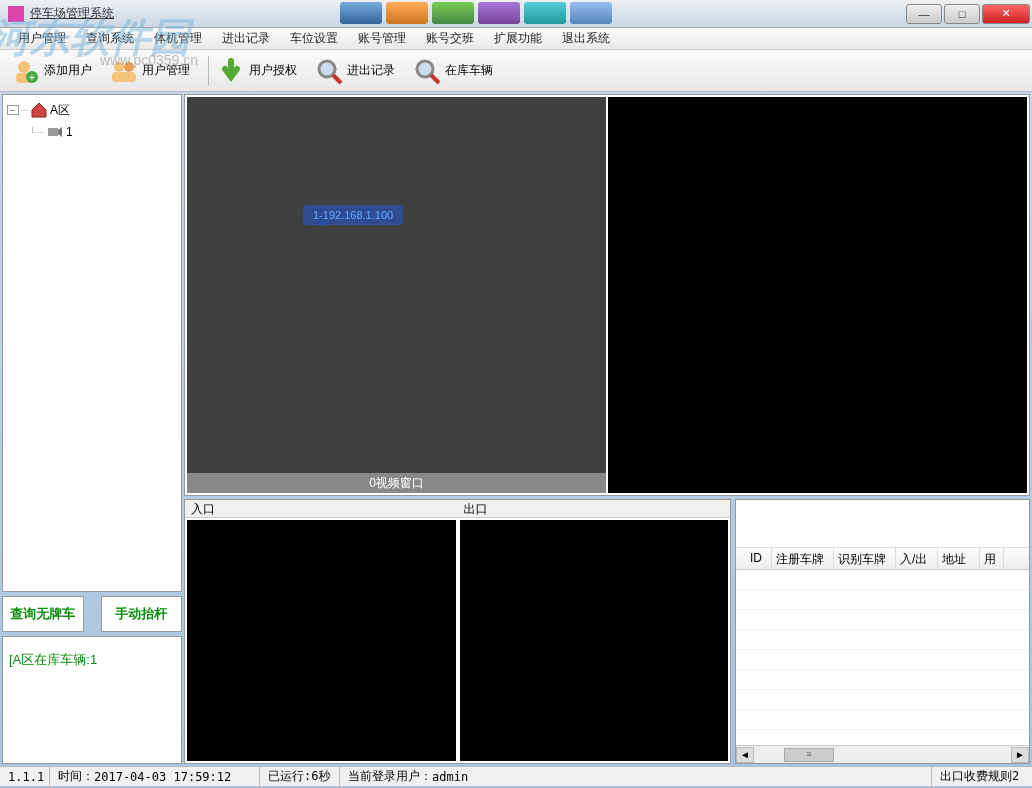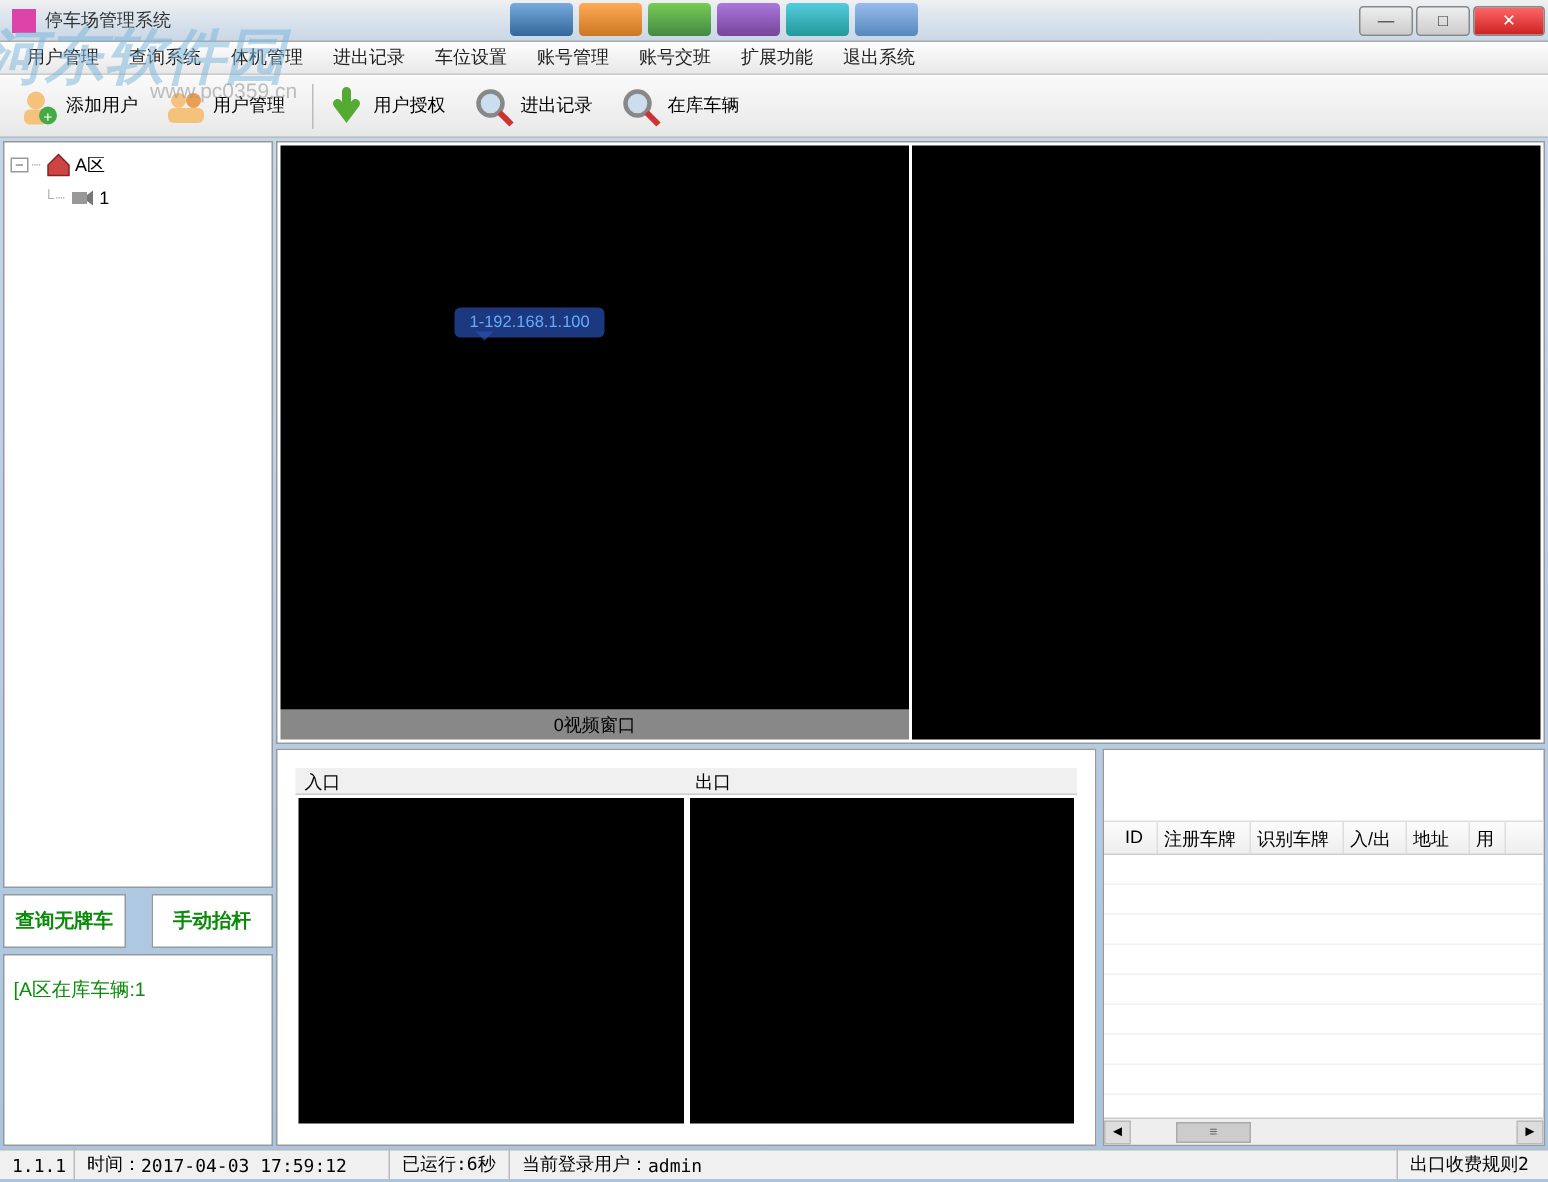--- a/index.html
+++ b/index.html
@@ -32,21 +32,21 @@
 }
 .titlebar {
   height: 28px;
   background: linear-gradient(to bottom, #f0f0f0 0%, #dde5ee 40%, #cad7e5 100%);
   display: flex;
   align-items: center;
   padding: 0 2px 0 8px;
   border-bottom: 1px solid #aaa;
 }
 .titlebar .icon { width: 16px; height: 16px; background: #d4a; margin-right: 6px; }
-.titlebar .title { flex: 1; color: #333; }
+.titlebar .title { flex: 1; color: #333; text-decoration: underline; }
 .titlebar-pills {
   position: absolute;
   top: 2px; left: 340px;
   display: flex;
   gap: 4px;
   z-index: 50;
 }
 .titlebar-pills .pill {
   width: 42px; height: 22px;
   background: linear-gradient(to bottom, #f55, #c22);
@@ -152,25 +152,25 @@
   gap: 2px;
   flex-direction: column;
 }
 .video-pair { flex:1; display:flex; gap:2px; }
 .video-col { flex:1; display:flex; flex-direction:column; }
 .video-pane {
   flex: 1;
   background: #000;
   position: relative;
 }
-.video-pane.blue { background: #000000; text-decoration: underline; }
+.video-pane.blue { background: #404040; text-decoration: underline; }
 .video-label {
   height: 20px;
   background: #888;
-  color: #000000;
+  color: #ffffff;
   text-align: center;
   line-height: 20px;
 }
 .video-tip {
   position: absolute;
   top: 108px; left: 116px;
   background: rgba(40,80,180,0.7);
   padding: 4px 10px;
   border-radius: 4px;
   color: #6af;
@@ -183,21 +183,21 @@
 .bottom-row {
   flex: 1;
   display: flex;
   gap: 4px;
 }
 .io-box {
   flex: 1;
   background: #fff;
   border: 1px solid #999;
   display: flex;
-  padding: 12px;
+  padding: 0;
 }
 .io-col { flex:1; display:flex; flex-direction:column; }
 .io-head {
   height: 18px;
   background: #f0f0f0;
   padding-left: 6px;
   border-bottom: 1px solid #ccc;
   line-height: 18px;
 }
 .io-img { flex:1; background:#000; margin:2px; }

